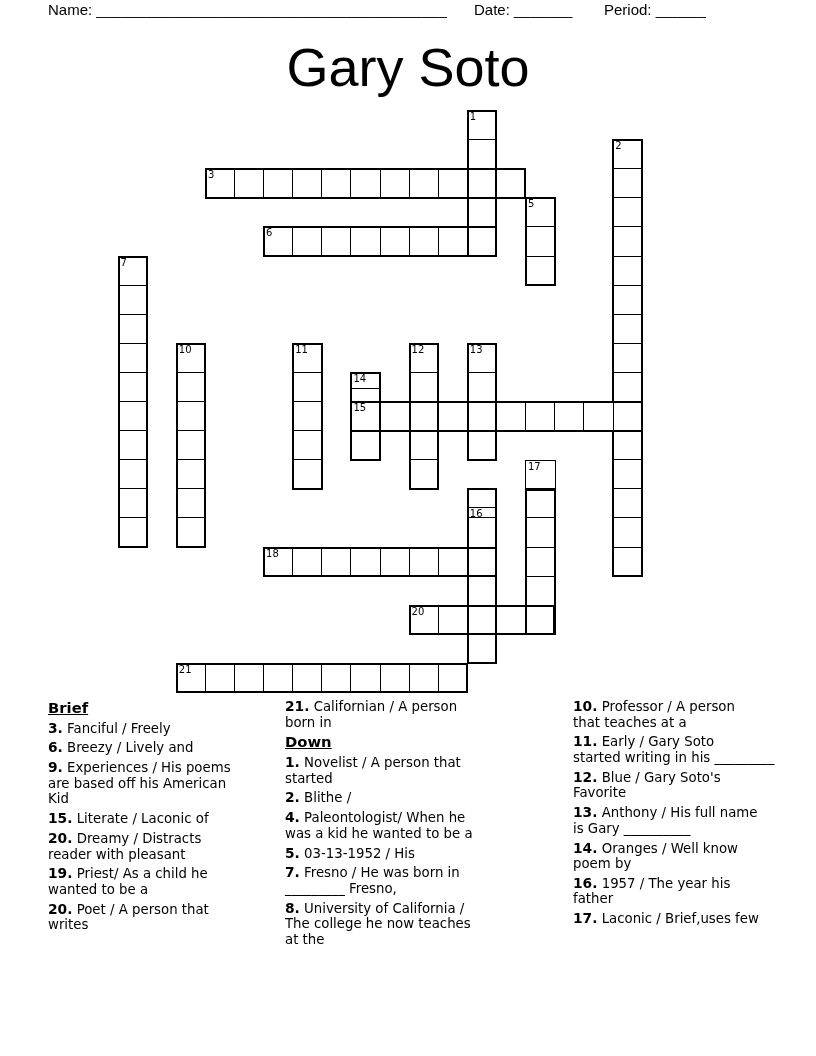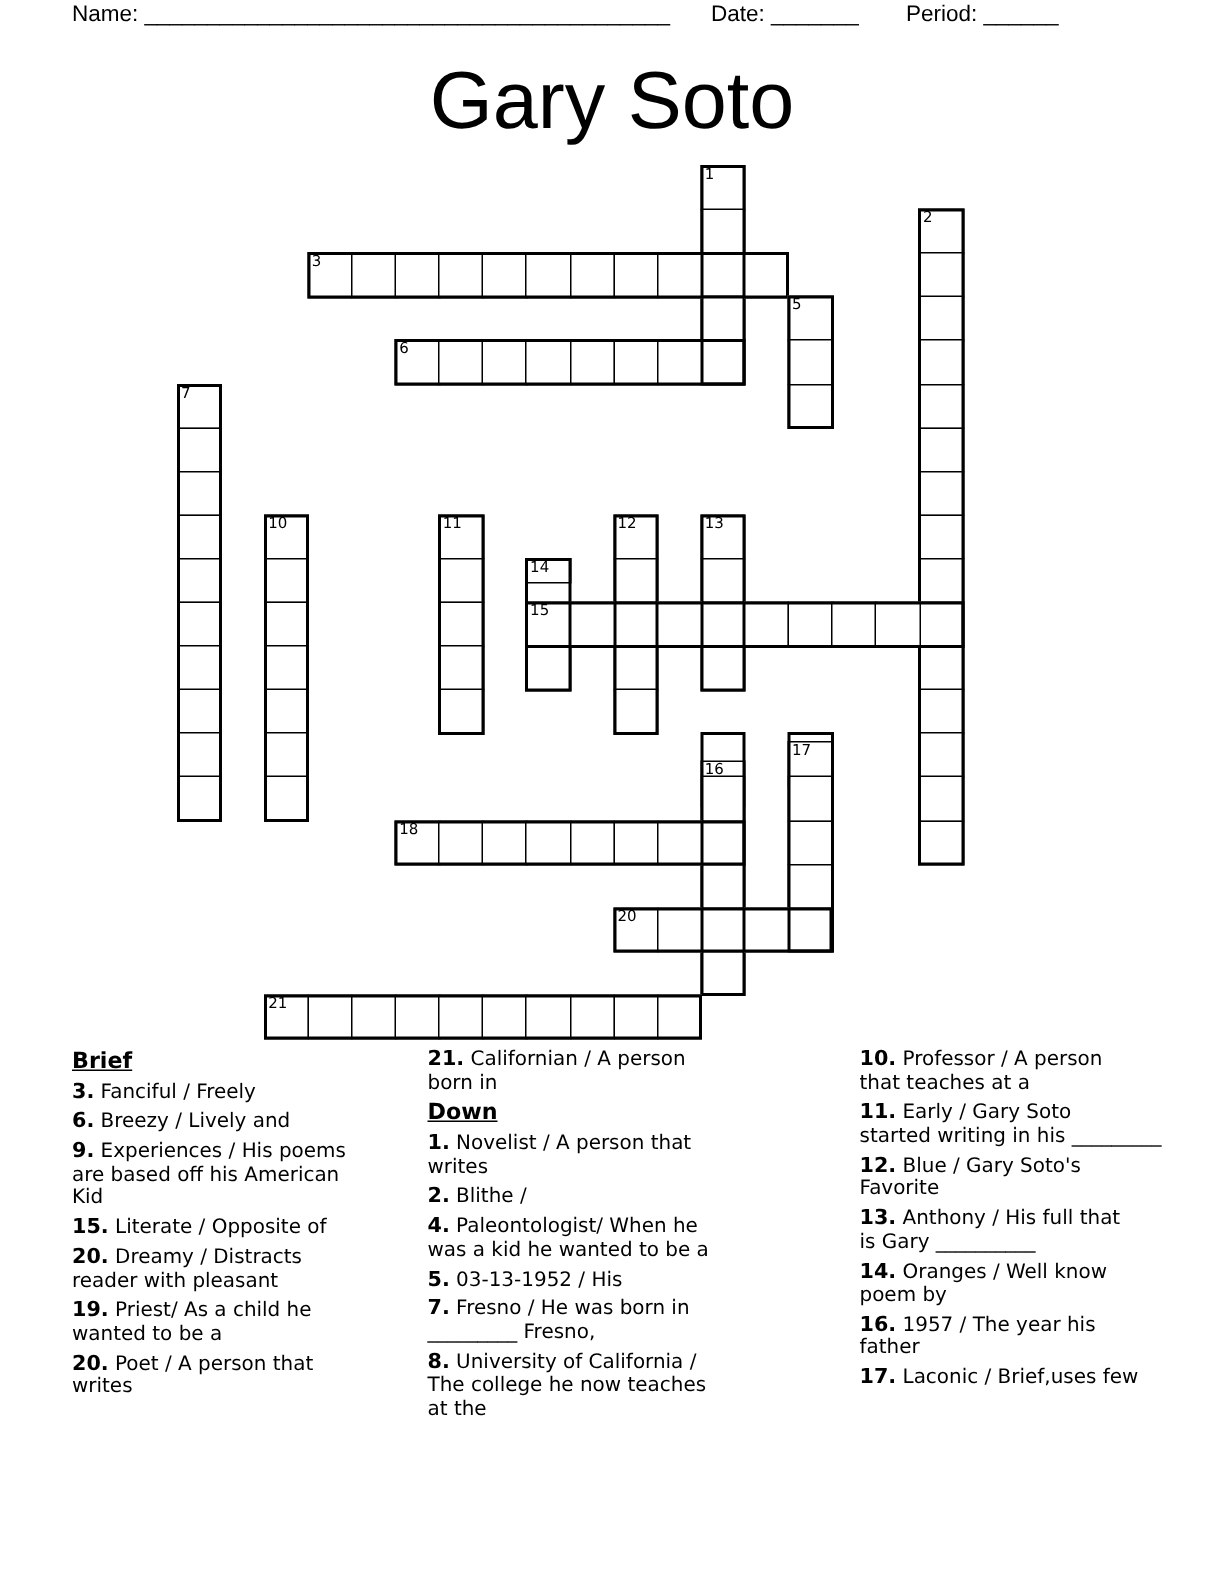--- a/index.html
+++ b/index.html
@@ -171,21 +171,21 @@
       <div class="word-rect" style="left: 350.4px; top: 401px; width: 292.4px; height: 30.5px;"></div>
       <div class="cell" style="left: 466.8px; top: 507px; width: 30.5px; height: 30.5px;">
         <span class="cell-num">16</span>
       </div>
       <div class="cell" style="left: 466.8px; top: 517.4px; width: 30.5px; height: 30.5px;"></div>
       <div class="cell" style="left: 466.8px; top: 546.5px; width: 30.5px; height: 30.5px;"></div>
       <div class="cell" style="left: 466.8px; top: 575.6px; width: 30.5px; height: 30.5px;"></div>
       <div class="cell" style="left: 466.8px; top: 604.7px; width: 30.5px; height: 30.5px;"></div>
       <div class="cell" style="left: 466.8px; top: 633.8px; width: 30.5px; height: 30.5px;"></div>
       <div class="word-rect" style="left: 466.8px; top: 488.3px; width: 30.5px; height: 176px;"></div>
-      <div class="cell" style="left: 525px; top: 494px; width: 30.5px; height: 30.5px;">
+      <div class="cell" style="left: 525px; top: 460px; width: 30.5px; height: 30.5px;">
         <span class="cell-num">17</span>
       </div>
       <div class="cell" style="left: 525px; top: 517.4px; width: 30.5px; height: 30.5px;"></div>
       <div class="cell" style="left: 525px; top: 546.5px; width: 30.5px; height: 30.5px;"></div>
       <div class="cell" style="left: 525px; top: 575.6px; width: 30.5px; height: 30.5px;"></div>
       <div class="cell" style="left: 525px; top: 604.7px; width: 30.5px; height: 30.5px;"></div>
       <div class="word-rect" style="left: 525px; top: 488.3px; width: 30.5px; height: 146.9px;"></div>
       <div class="cell" style="left: 263.1px; top: 546.5px; width: 30.5px; height: 30.5px;">
         <span class="cell-num">18</span>
       </div>
@@ -212,32 +212,32 @@
       <div class="cell" style="left: 321.3px; top: 662.9px; width: 30.5px; height: 30.5px;"></div>
       <div class="cell" style="left: 350.4px; top: 662.9px; width: 30.5px; height: 30.5px;"></div>
       <div class="cell" style="left: 379.5px; top: 662.9px; width: 30.5px; height: 30.5px;"></div>
       <div class="cell" style="left: 408.6px; top: 662.9px; width: 30.5px; height: 30.5px;"></div>
       <div class="cell" style="left: 437.7px; top: 662.9px; width: 30.5px; height: 30.5px;"></div>
       <div class="word-rect" style="left: 175.8px; top: 662.9px; width: 292.4px; height: 30.5px;"></div>
     </div>
 
   <div class="clue-col" style="left:48px;  width:208px;"><div class="clue-heading">Brief</div><div class="clue"><b>3.</b><span> Fanciful / Freely</span></div><div class="clue"><b>6.</b><span> Breezy / Lively and</span></div><div class="clue"><b>9.</b><span> Experiences / His poems
 are based off his American
-Kid</span></div><div class="clue"><b>15.</b><span> Literate / Opposite of</span></div><div class="clue"><b>20.</b><span> Dreamy / Distracts
+Kid</span></div><div class="clue"><b>15.</b><span> Literate / Laconic of</span></div><div class="clue"><b>20.</b><span> Dreamy / Distracts
 reader with pleasant</span></div><div class="clue"><b>19.</b><span> Priest/ As a child he
 wanted to be a</span></div><div class="clue"><b>20.</b><span> Poet / A person that
 writes</span></div></div>
   <div class="clue-col" style="left:285px; width:220px;"><div class="clue"><b>21.</b><span> Californian / A person
 born in</span></div><div class="clue-heading">Down</div><div class="clue"><b>1.</b><span> Novelist / A person that
-writes</span></div><div class="clue"><b>2.</b><span> Blithe /</span></div><div class="clue"><b>4.</b><span> Paleontologist/ When he
+started</span></div><div class="clue"><b>2.</b><span> Blithe /</span></div><div class="clue"><b>4.</b><span> Paleontologist/ When he
 was a kid he wanted to be a</span></div><div class="clue"><b>5.</b><span> 03-13-1952 / His</span></div><div class="clue"><b>7.</b><span> Fresno / He was born in
 _________ Fresno,</span></div><div class="clue"><b>8.</b><span> University of California /
 The college he now teaches
 at the</span></div></div>
   <div class="clue-col" style="left:525px; width:214px;margin-left:48px;"><div class="clue"><b>10.</b><span> Professor / A person
 that teaches at a</span></div><div class="clue"><b>11.</b><span> Early / Gary Soto
 started writing in his _________</span></div><div class="clue"><b>12.</b><span> Blue / Gary Soto's
-Favorite</span></div><div class="clue"><b>13.</b><span> Anthony / His full that
+Favorite</span></div><div class="clue"><b>13.</b><span> Anthony / His full name
 is Gary __________</span></div><div class="clue"><b>14.</b><span> Oranges / Well know
 poem by</span></div><div class="clue"><b>16.</b><span> 1957 / The year his
 father</span></div><div class="clue"><b>17.</b><span> Laconic / Brief,uses few</span></div></div>
 
 </div>
 
 </body></html>

